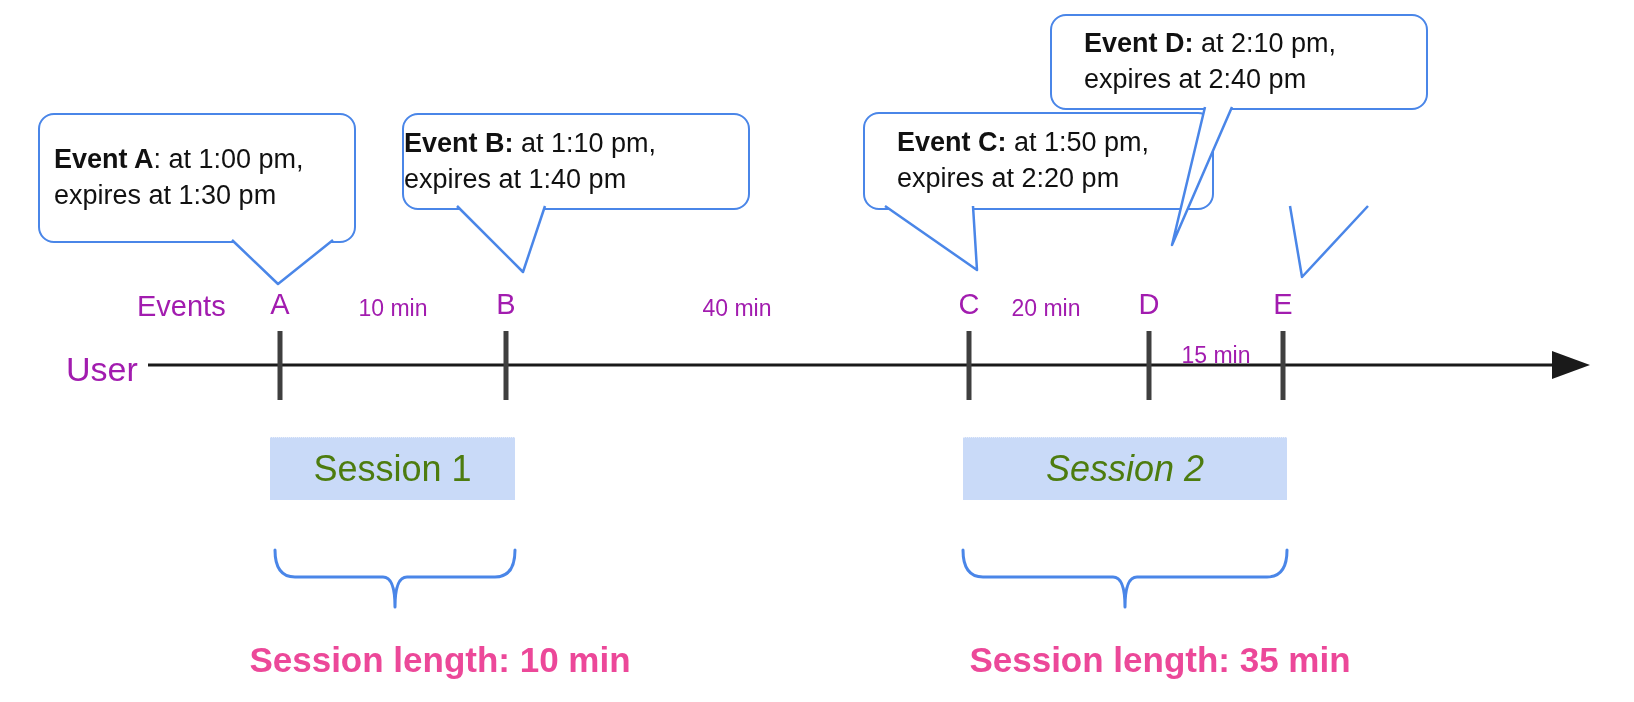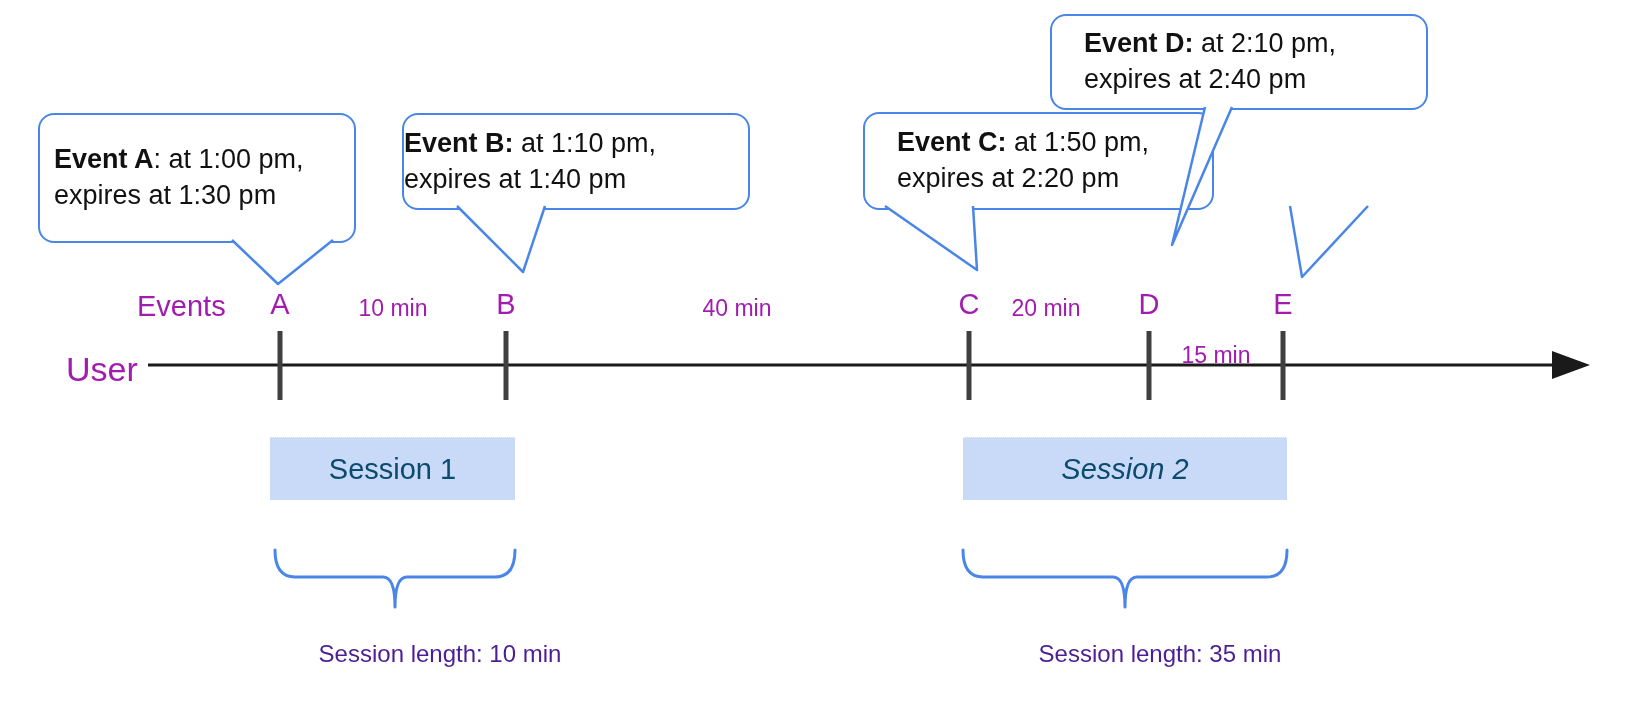--- a/index.html
+++ b/index.html
@@ -14,23 +14,23 @@
     font-size:27px;line-height:1.32;color:#111111;
   }
   .bubble .bold{font-weight:bold;}
   .lbl{position:absolute;z-index:3;white-space:nowrap;color:#a21caf;}
   .tick-letter{font-size:29px;transform:translateX(-50%);}
   .gap-label{font-size:23px;transform:translateX(-50%);}
   .events-label{font-size:29px;left:137px;top:290px;}
   .user-label{font-size:34px;left:66px;top:350px;}
   .session-bar{
     position:absolute;z-index:2;background:#c9daf8;border-top:1px dotted #e8eefb;
-    display:flex;align-items:center;justify-content:center;font-size:29px;color:#0c4a6e;box-sizing:border-box;
+    display:flex;align-items:center;justify-content:center;font-size:36px;color:#4d7c0f;box-sizing:border-box;
   }
-  .session-length{position:absolute;z-index:3;font-size:24px;text-align:center;color:#4c1d95;}
+  .session-length{position:absolute;z-index:3;font-size:35px;text-align:center;color:#ec4899;font-weight:bold;}
 </style>
 </head>
 <body>
 
 <div class="canvas">
 
   <div class="bubble" style="left:14px;top:113px;width:318px;height:130px;padding-left:14px;margin-left:24px;">
     <div><span class="bold">Event A</span><span>: at 1:00 pm,</span></div>
     <div>expires at 1:30 pm</div>
   </div>

